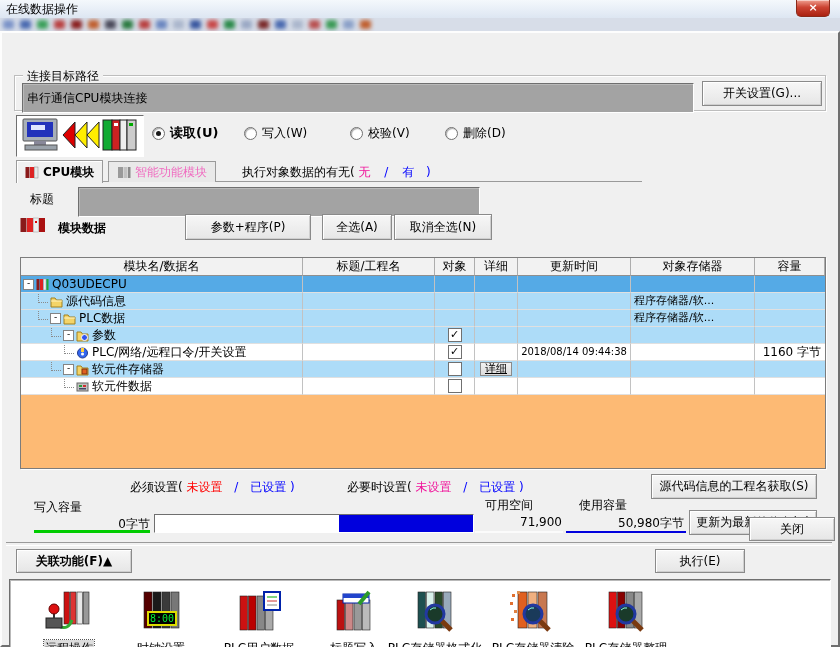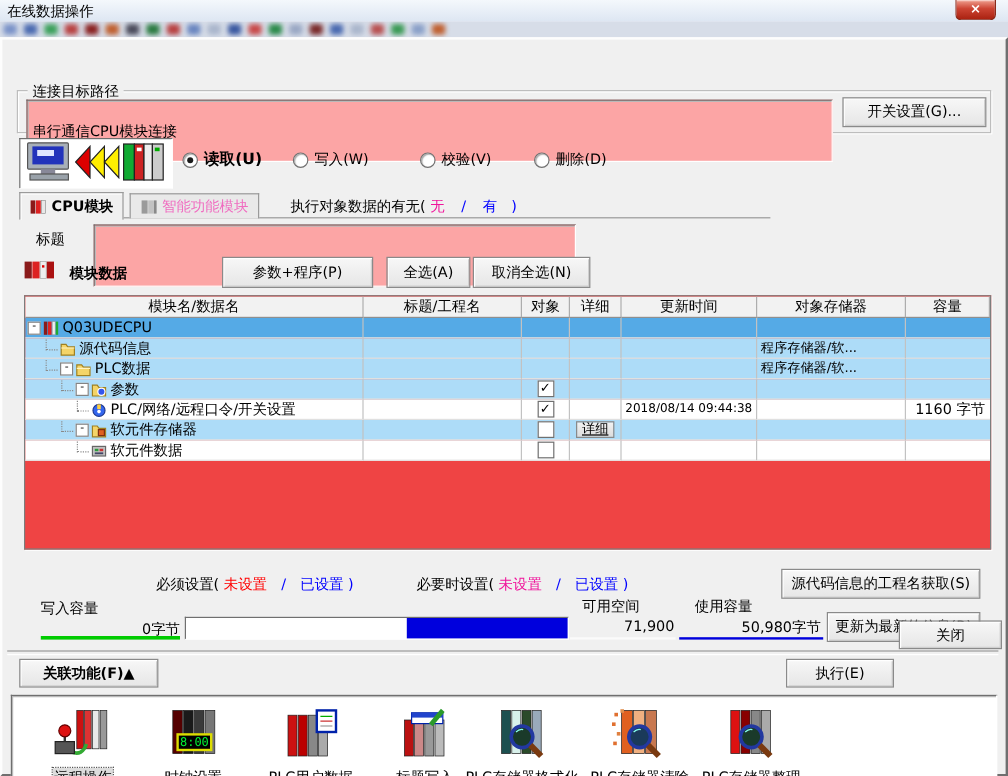--- a/index.html
+++ b/index.html
@@ -16,22 +16,22 @@
   
   .bgstrip{position:absolute;left:0;top:18px;width:840px;height:13px;background:#d7dde8;overflow:hidden;}
   .blob{display:inline-block;width:11px;height:9px;margin:2px 3px 0 3px;filter:blur(2px);border-radius:2px;}
   
   .dialog{position:absolute;left:0;top:31px;width:836px;height:612px;background:#f0f0f0;
           border:2px solid;border-color:#fdfdfd #6f6f6f #6f6f6f #fdfdfd;}
   
   .gbox{position:absolute;left:12px;top:42px;width:810px;height:34px;
         border:1px solid #bdbdbd;box-shadow:inset 1px 1px 0 #fff, 1px 1px 0 #fff;}
   .gboxlabel{position:absolute;left:8px;top:-8px;background:#f0f0f0;padding:0 4px;}
-  .field{position:absolute;background:#fca5a5;border:1px solid;border-color:#6f6f6f #fff #fff #6f6f6f;
-         box-shadow:inset 1px 1px 0 #b9b9b9;padding:17px 4px;font:12px "DejaVu Sans","Liberation Sans",sans-serif;}
+  .field{position:absolute;background:#a3a3a3;border:1px solid;border-color:#6f6f6f #fff #fff #6f6f6f;
+         box-shadow:inset 1px 1px 0 #b9b9b9;padding:6px 4px;font:12px "DejaVu Sans","Liberation Sans",sans-serif;}
   .btn{background:linear-gradient(#f7f7f7,#e6e6e6);border:1px solid #8a8a8a;
        box-shadow:inset 1px 1px 0 #fff, inset -1px -1px 0 #cfcfcf;
        font:12px "DejaVu Sans","Liberation Sans",sans-serif;text-align:center;cursor:pointer;
        position:absolute;display:flex;align-items:center;justify-content:center;}
   
   .iconpanel{position:absolute;left:14px;top:82px;width:126px;height:40px;background:#fff;
              border:1px solid;border-color:#6f6f6f #fff #fff #6f6f6f;}
   .radiogroup{position:absolute;left:150px;top:88px;width:540px;height:24px;display:flex;align-items:center;}
   .radio{display:flex;align-items:center;cursor:pointer;margin-right:0;}
   .radio:nth-child(1){width:92px;}
@@ -50,21 +50,21 @@
   .tab.inactive{background:#e9e9e9;color:#f06cc0;}
   .tabicon{margin-right:4px;display:inline-flex;}
   .execline{position:absolute;left:240px;top:131px;}
   .pink{color:#f0149b;}  .blue{color:#0000ff;}  .red{color:#ff0000;}
   
   .plainlabel{position:absolute;}
   
   .mdicon{position:absolute;left:18px;top:183px;}
   .mdlabel{position:absolute;left:56px;top:187px;font-weight:bold;}
   
-  .table{position:absolute;left:18px;top:213px;width:804px;height:210px;background:#ef4444;
+  .table{position:absolute;left:18px;top:224px;width:804px;height:210px;background:#fdba74;
          border:1px solid #7c7c7c;box-shadow:1px 1px 0 #fff;display:flex;flex-direction:column;overflow:hidden;}
   .thead{display:flex;height:18px;background:#f2f2f2;flex:none;}
   .hcell{box-sizing:border-box;border-right:1px solid #adadad;border-bottom:1px solid #8f8f8f;
          text-align:center;line-height:17px;overflow:hidden;white-space:nowrap;}
   .trow{display:flex;height:17px;flex:none;cursor:default;}
   .cell{box-sizing:border-box;border-right:1px solid #c2c2c2;border-bottom:1px solid #e0e0e0;
         line-height:16px;overflow:hidden;white-space:nowrap;display:flex;align-items:center;}
   .bg-selected{background:#55aae6;}
   .bg-light{background:#addcf8;}
   .bg-white{background:#ffffff;}

